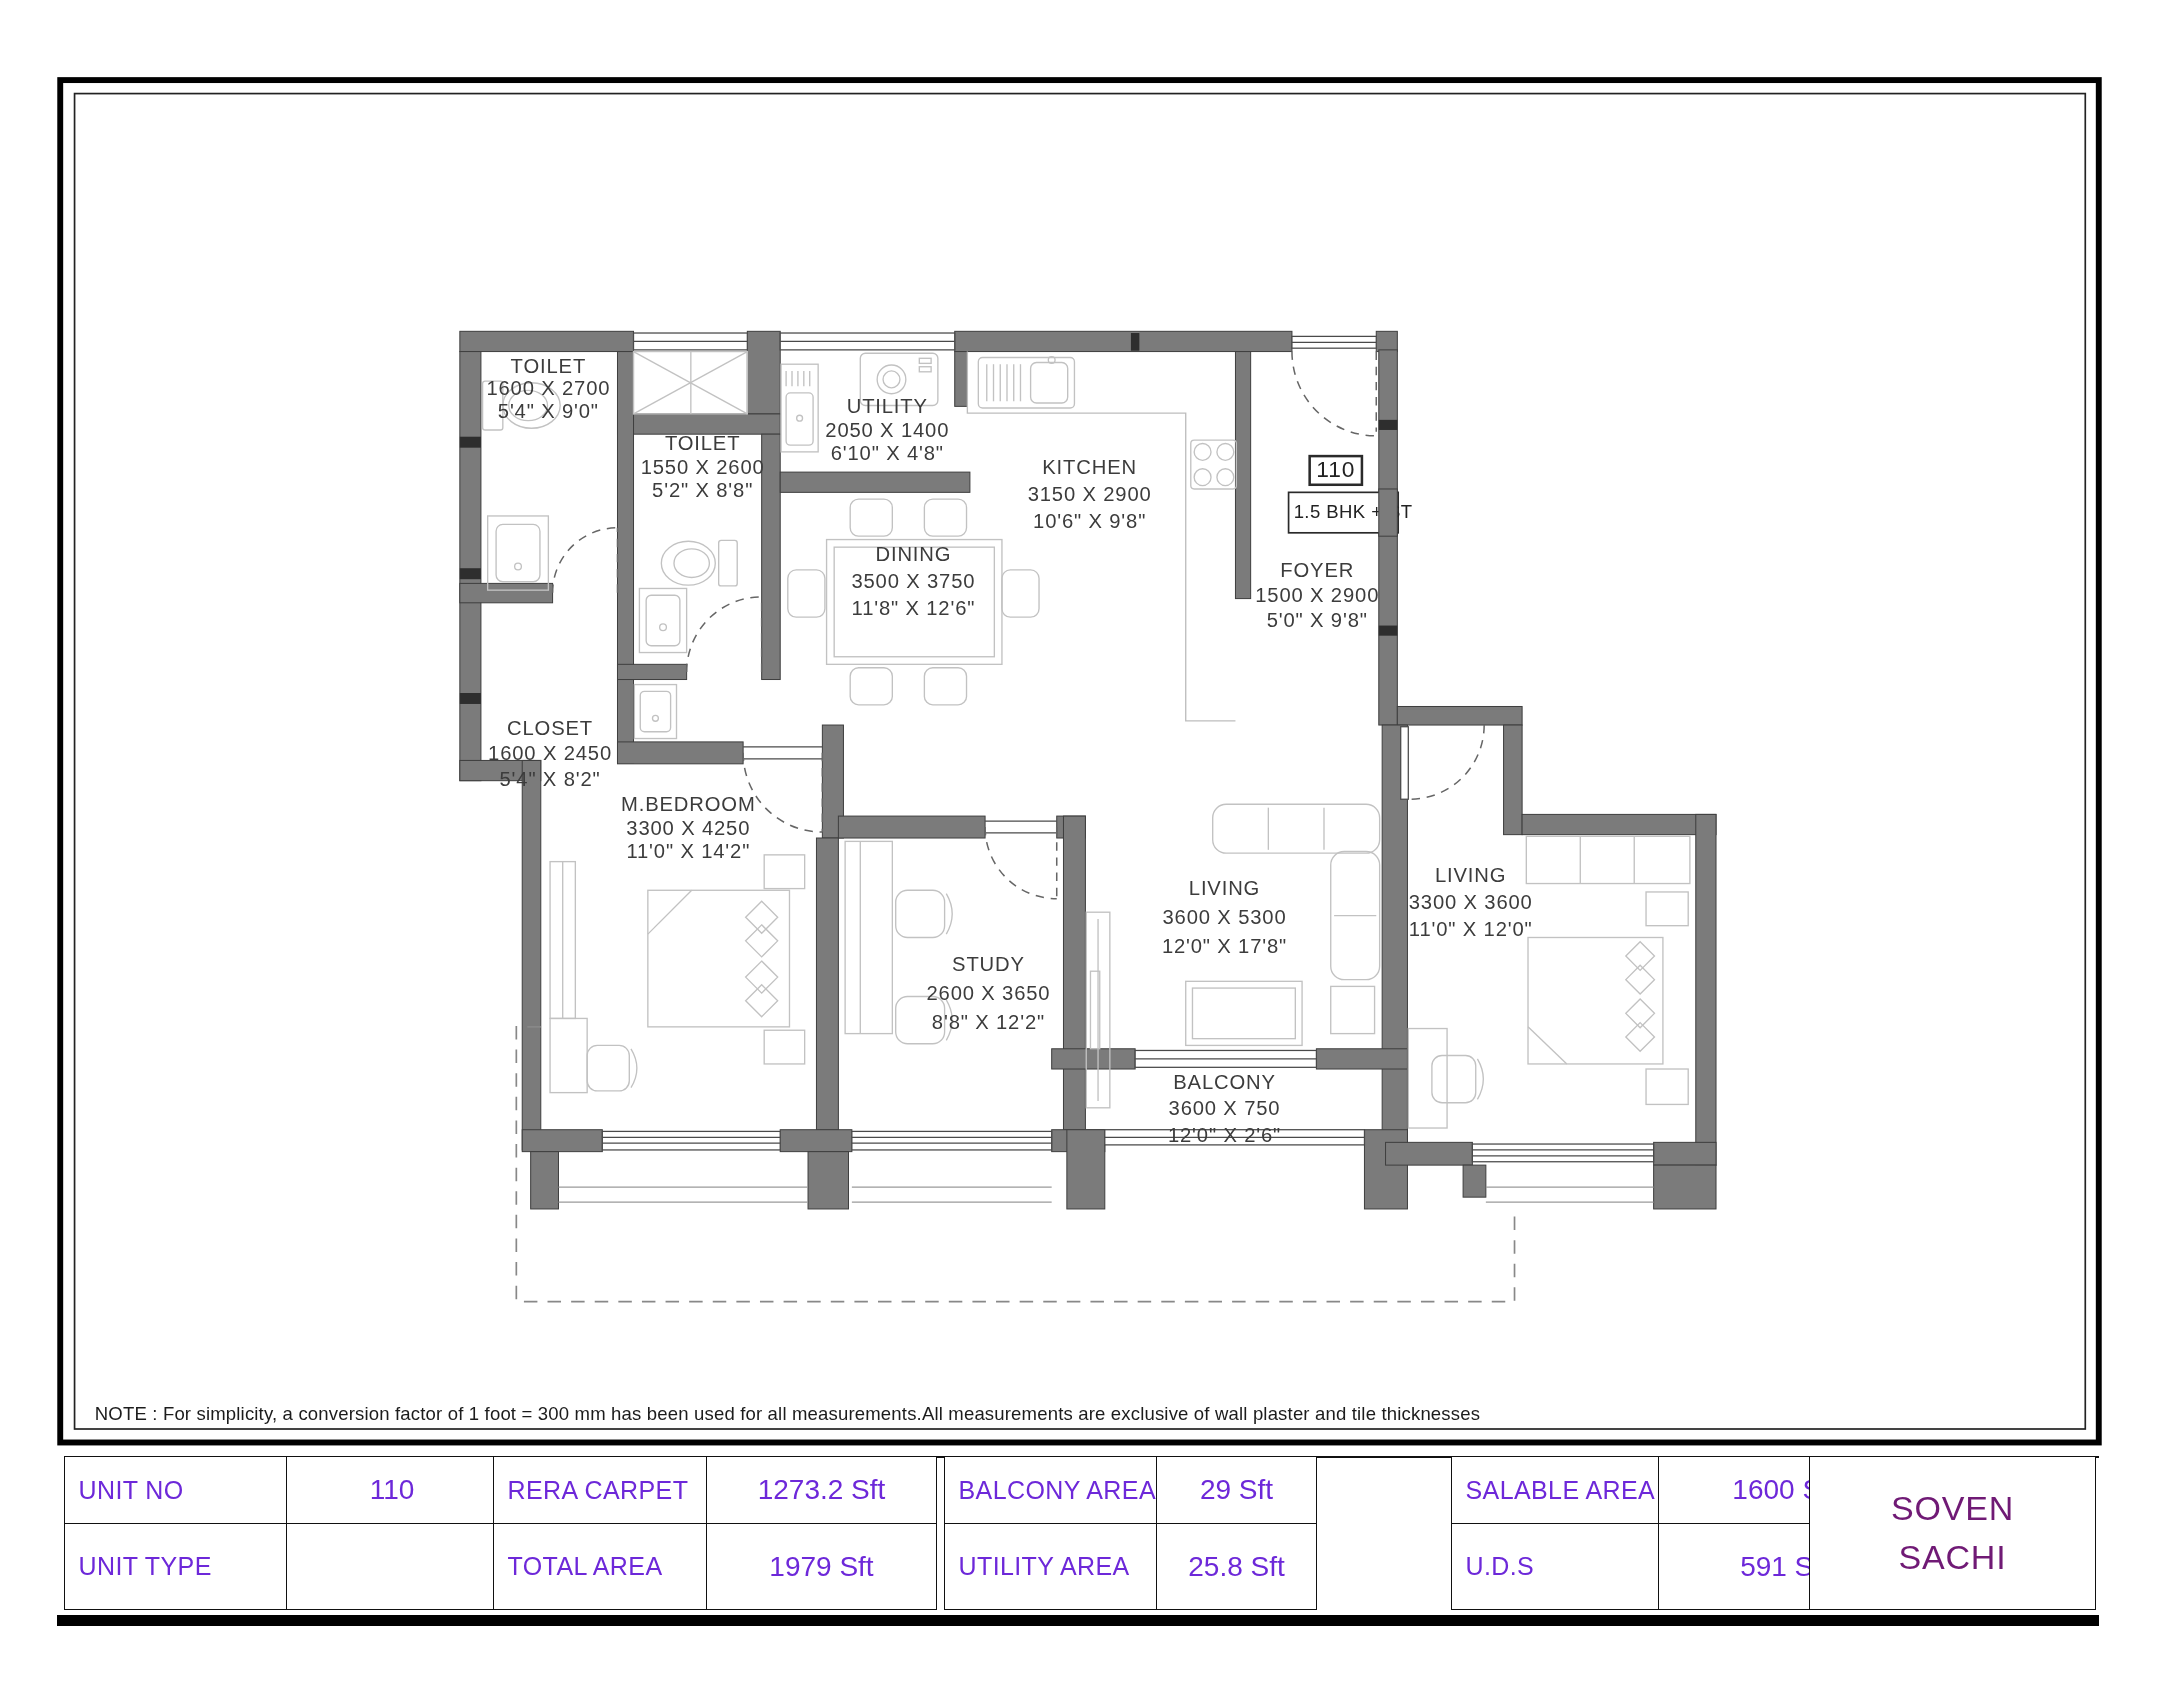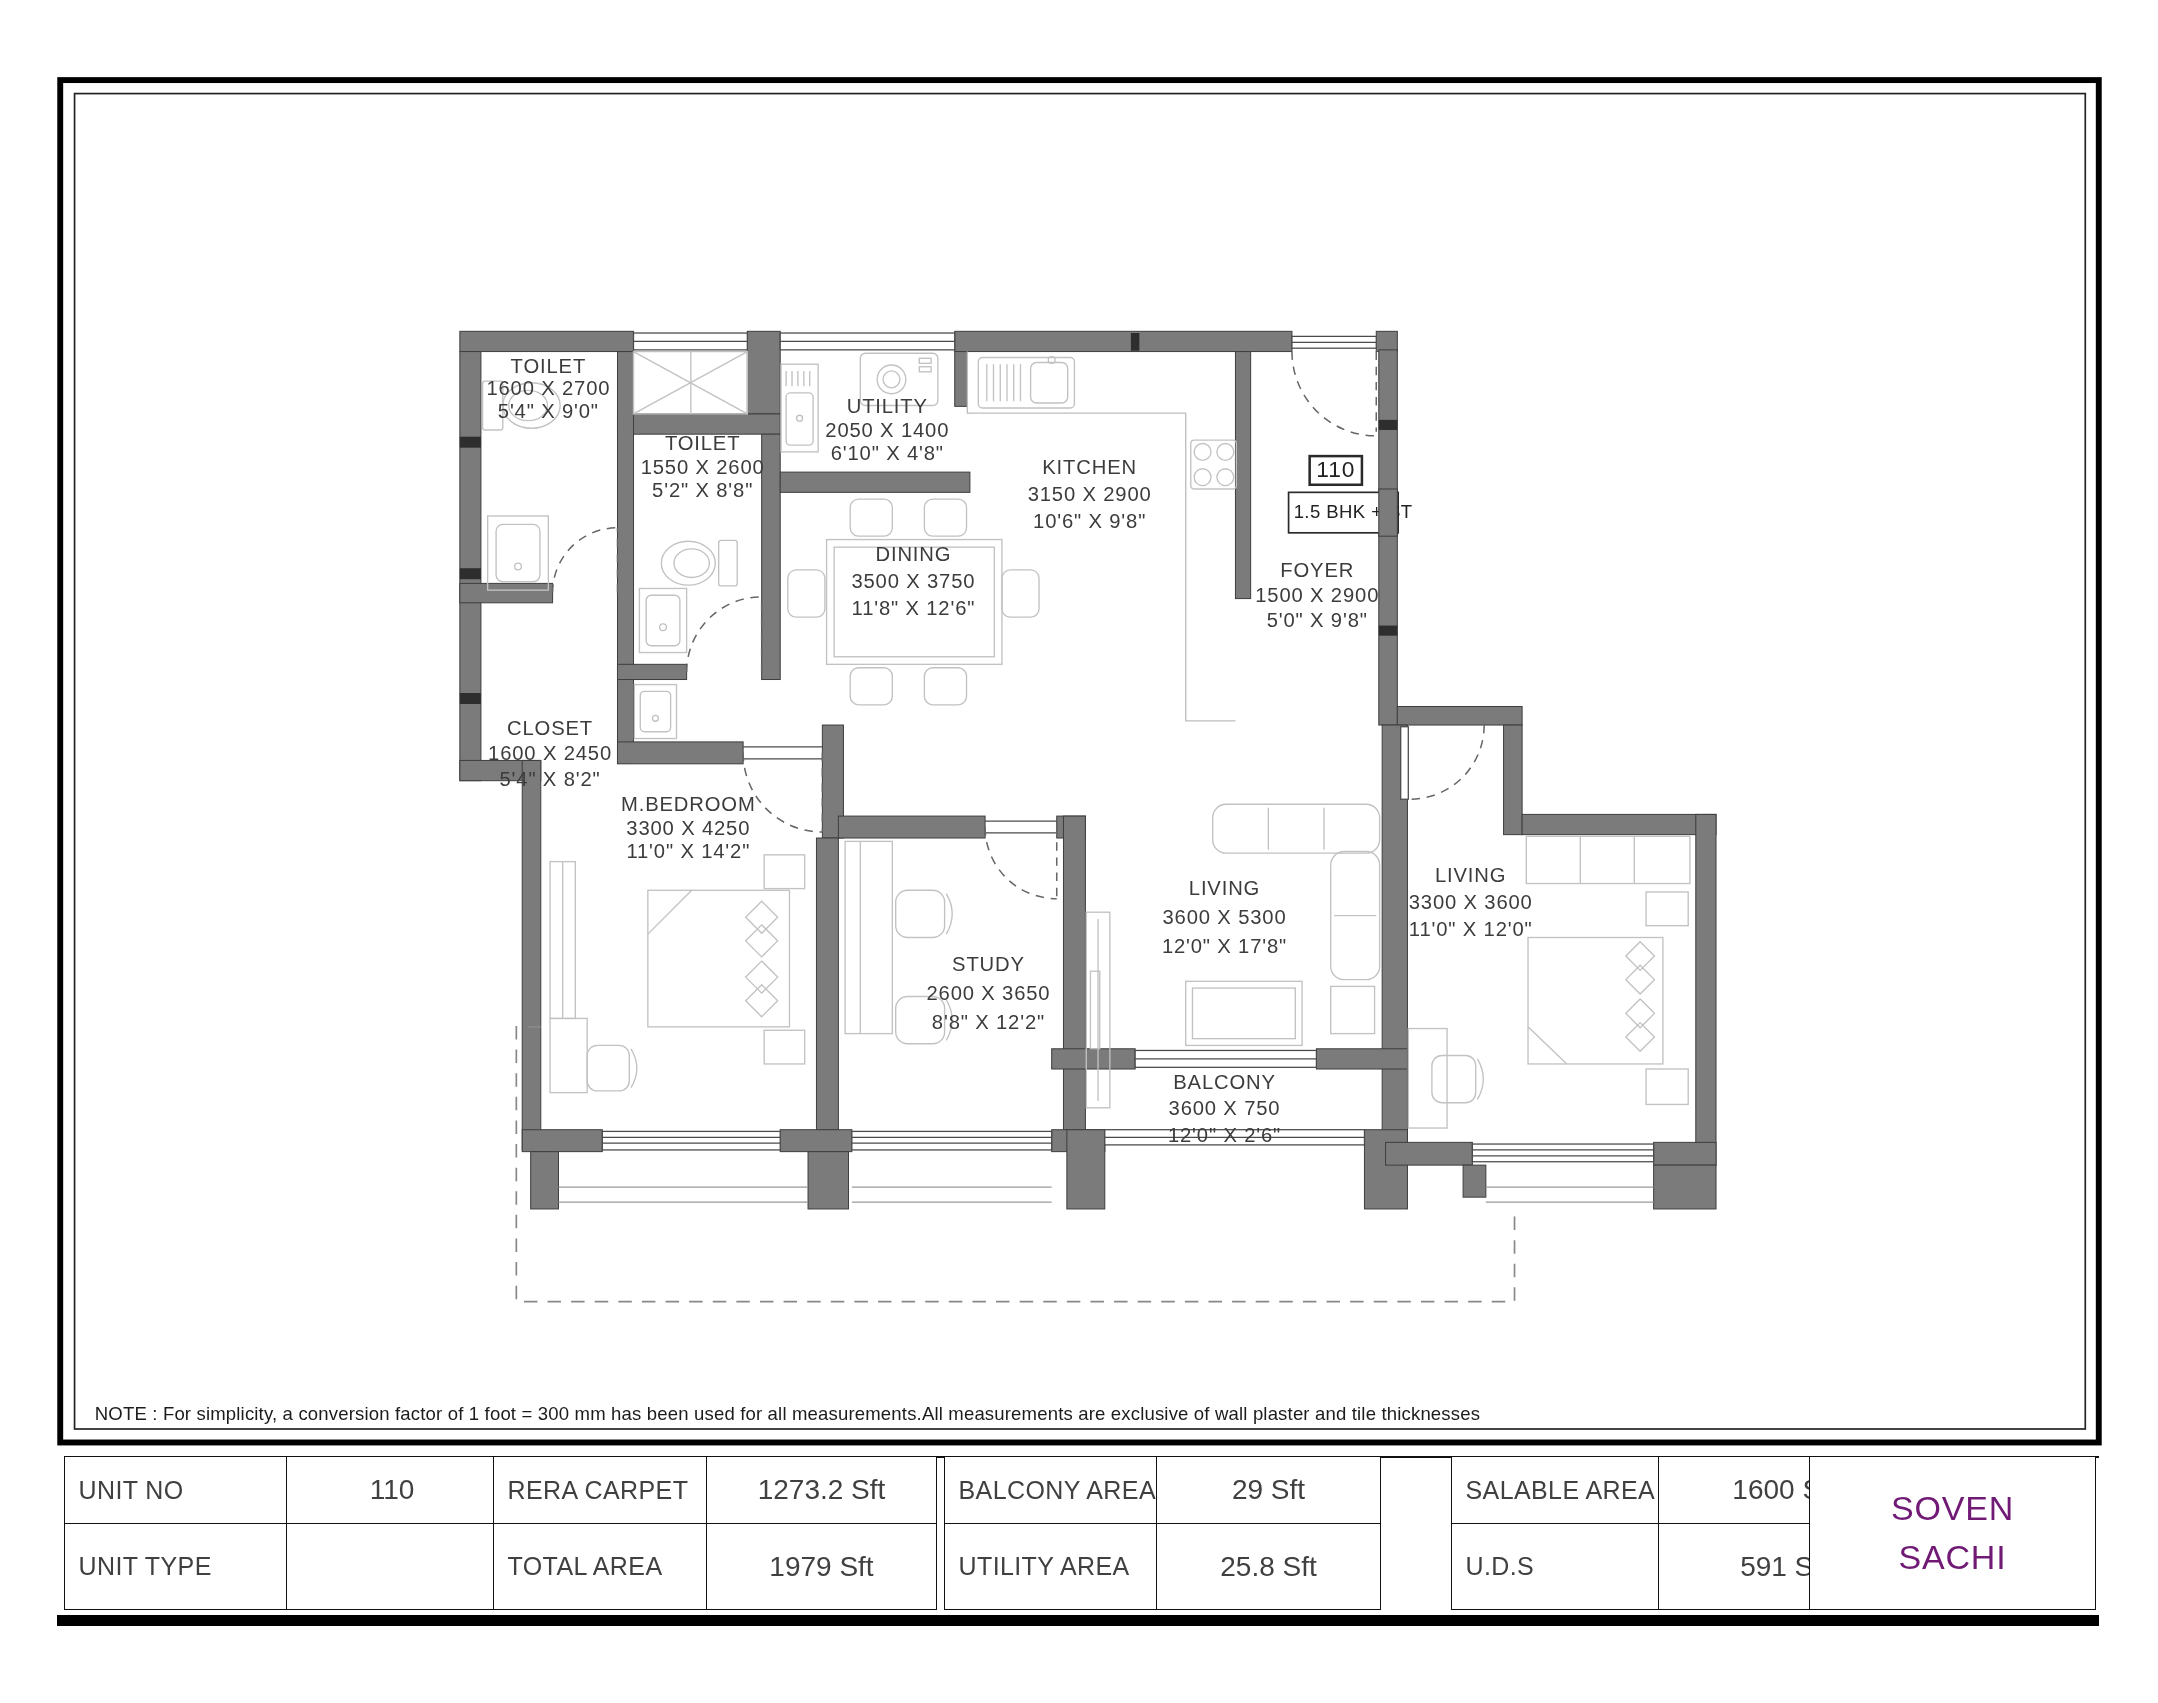--- a/index.html
+++ b/index.html
@@ -12,21 +12,21 @@
   .badge-text{fill:#222;font-size:27px;letter-spacing:1px;}
   .bhk-text{fill:#222;font-size:22px;letter-spacing:0.5px;}
   .note-text{fill:#1c1c1c;font-size:22px;letter-spacing:0.2px;}
 
   
   .unit-table{position:absolute;left:64px;top:1456px;width:2035px;height:154px;}
   .tbl-topline{position:absolute;left:0;top:0;width:100%;height:1.7px;background:#111;}
   .tgroup{position:absolute;top:0;height:154px;border:1.7px solid #111;box-sizing:border-box;
           display:grid;grid-template-rows:67px 1fr;background:#fff;}
   .tgroup.two-col{grid-template-columns:var(--lw) 1fr;}
-  .tcell{display:flex;align-items:center;box-sizing:border-box;color:#404040;}
+  .tcell{display:flex;align-items:center;box-sizing:border-box;color:#6d28d9;}
   .tcell.lbl{justify-content:flex-start;padding-left:13.5px;font-size:25px;letter-spacing:0.4px;
              border-right:1.7px solid #111;}
   .tcell.val{justify-content:center;font-size:28px;}
   .row1{border-bottom:1.7px solid #111;}
   .brand-cell{grid-row:1 / span 2;display:flex;flex-direction:column;align-items:center;
               justify-content:center;font-size:34px;line-height:1.45;color:#701a75;letter-spacing:0.8px;}
   .bottom-rule{position:absolute;left:57px;top:1615px;width:2042px;height:11px;background:#000;}
 </style>
 </head>
 <body>
@@ -367,21 +367,21 @@
     <div class="tcell lbl">UNIT TYPE</div>
   </div>
 
   <div class="tgroup two-col" style="left:429px;width:444px;--lw:213px">
     <div class="tcell lbl row1">RERA CARPET</div>
     <div class="tcell val row1">1273.2 Sft</div>
     <div class="tcell lbl">TOTAL AREA</div>
     <div class="tcell val">1979 Sft</div>
   </div>
 
-  <div class="tgroup two-col" style="left:880px;width:437px;--lw:212px">
+  <div class="tgroup two-col" style="left:880px;width:373px;--lw:212px">
     <div class="tcell lbl row1">BALCONY AREA</div>
     <div class="tcell val row1">29 Sft</div>
     <div class="tcell lbl">UTILITY AREA</div>
     <div class="tcell val">25.8 Sft</div>
   </div>
 
   <div class="tgroup two-col" style="left:1387px;width:460px;--lw:207px">
     <div class="tcell lbl row1">SALABLE AREA</div>
     <div class="tcell val row1">1600 Sft</div>
     <div class="tcell lbl">U.D.S</div>

